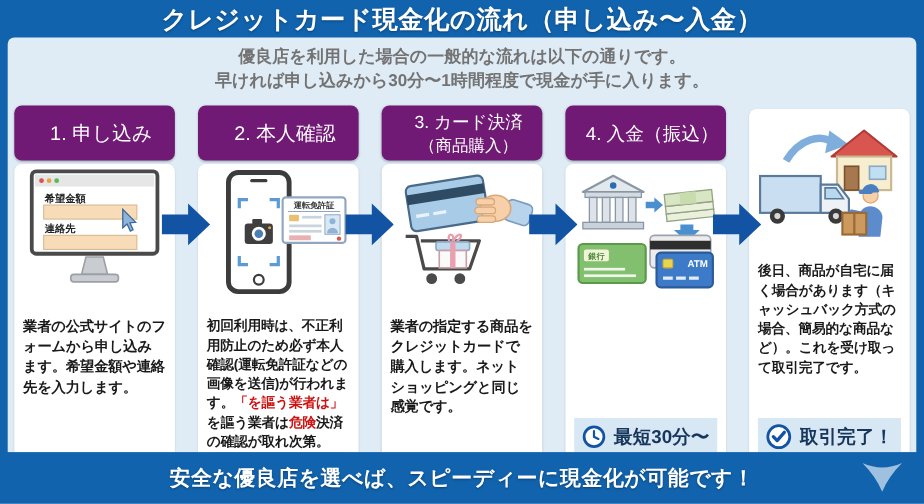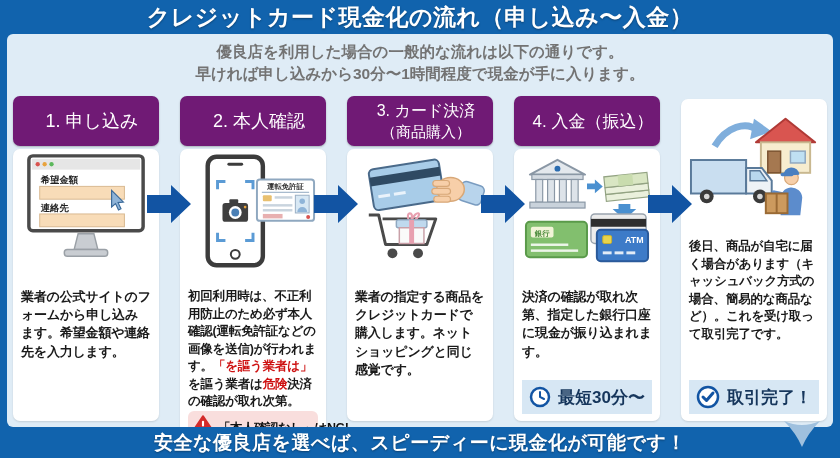--- a/index.html
+++ b/index.html
@@ -56,21 +56,21 @@
   .warning-icon-wrap{display:flex;flex-direction:column;align-items:flex-start;flex:0 0 auto;}
   .warning-caption{font-size:7.5px;font-weight:bold;color:#CE1212;margin-top:-2px;}
   .warning-text{font-size:12.5px;font-weight:bold;color:#111;letter-spacing:-.5px;white-space:nowrap;}
   .badge-box{
     margin-top:auto;background:#D7E7F4;border-radius:0;height:34px;
     display:flex;align-items:center;justify-content:center;gap:7px;
     font-size:17px;font-weight:bold;color:#16365C;
   }
   .flow-arrow{position:absolute;top:86px;width:44px;height:44px;}
   .footer-bar{
-    position:absolute;left:0;bottom:0;width:840px;height:31px;
+    position:absolute;left:0;bottom:0;width:840px;height:47px;
     background:#1163AD;display:flex;align-items:center;justify-content:center;
     color:#fff;font-size:19px;font-weight:bold;letter-spacing:.5px;
     text-shadow:0 1px 2px rgba(0,0,0,.35);
   }
   .down-deco{position:absolute;left:784px;top:421px;width:36px;height:26px;}
   svg text{font-family:"Liberation Sans","DejaVu Sans",sans-serif;}
 </style>
 </head>
 <body>
 
@@ -228,21 +228,20 @@
               <rect x="70" y="60" width="56" height="30" rx="4" fill="#ECECEC" stroke="#9AA4AE" stroke-width="1.5"></rect>
               <rect x="70" y="65" width="56" height="8" fill="#2E2E2E"></rect>
               <rect x="76" y="76" width="52" height="32" rx="4" fill="#3D7BC8" stroke="#2A5A9A" stroke-width="2"></rect>
               <text x="114" y="89" font-size="9" font-weight="bold" fill="#fff" text-anchor="middle">ATM</text>
               <rect x="82" y="82" width="9" height="8" rx="1.5" fill="#E8D44D" stroke="#C9B030" stroke-width="1"></rect>
               <rect x="82" y="98" width="9" height="3" fill="#fff" opacity=".85"></rect>
               <rect x="94" y="98" width="9" height="3" fill="#fff" opacity=".85"></rect>
               <rect x="106" y="98" width="9" height="3" fill="#fff" opacity=".85"></rect>
             </svg>
           </div>
-          <div class="desc">決済の確認が取れ次第、指定した銀行口座に現金が振り込まれます。</div>
           <div class="badge-box">
             <svg width="22" height="22" viewBox="0 0 22 22">
               <circle cx="11" cy="11" r="9" fill="#fff" stroke="#1254A3" stroke-width="2.5"></circle>
               <path d="M11,6 V11 L15,13" stroke="#1254A3" stroke-width="2" fill="none" stroke-linecap="round"></path>
             </svg>
             <span>最短30分〜</span>
           </div>
         </div>
       </div>
 

